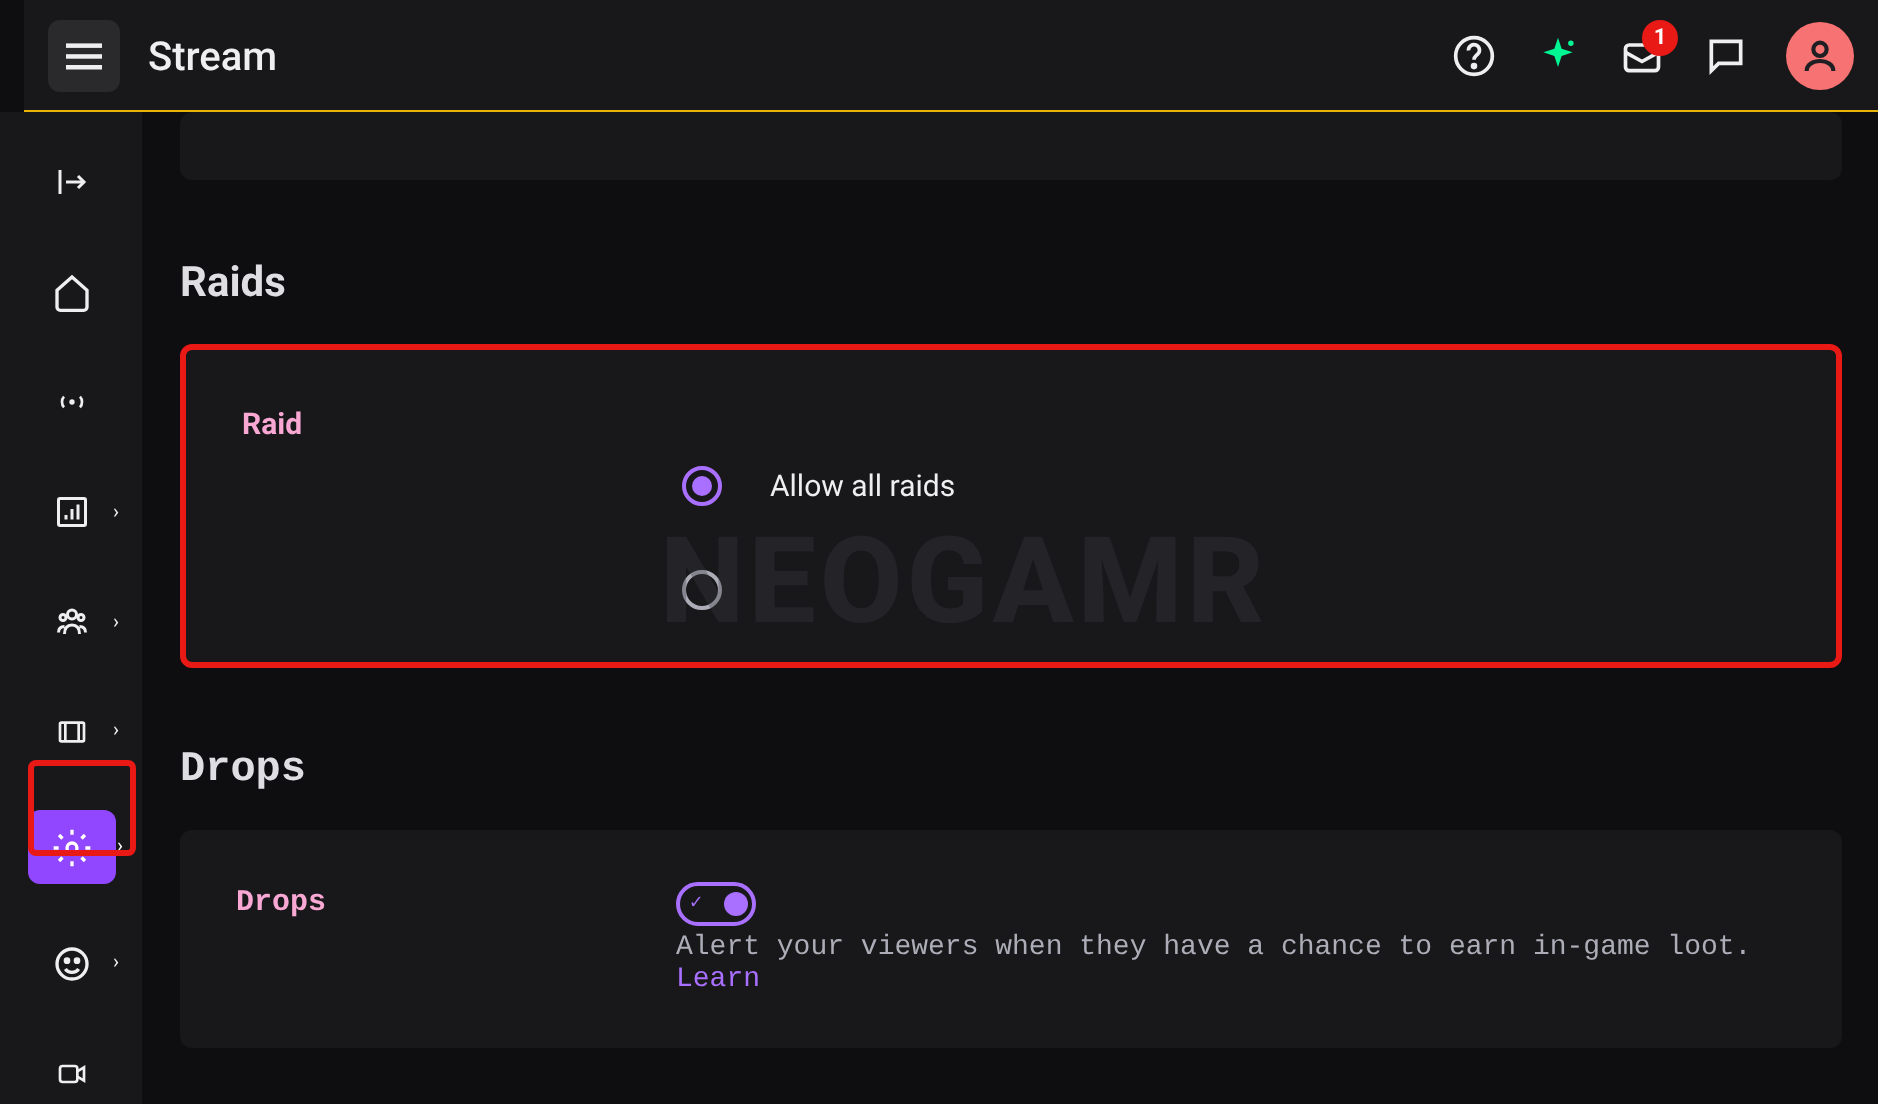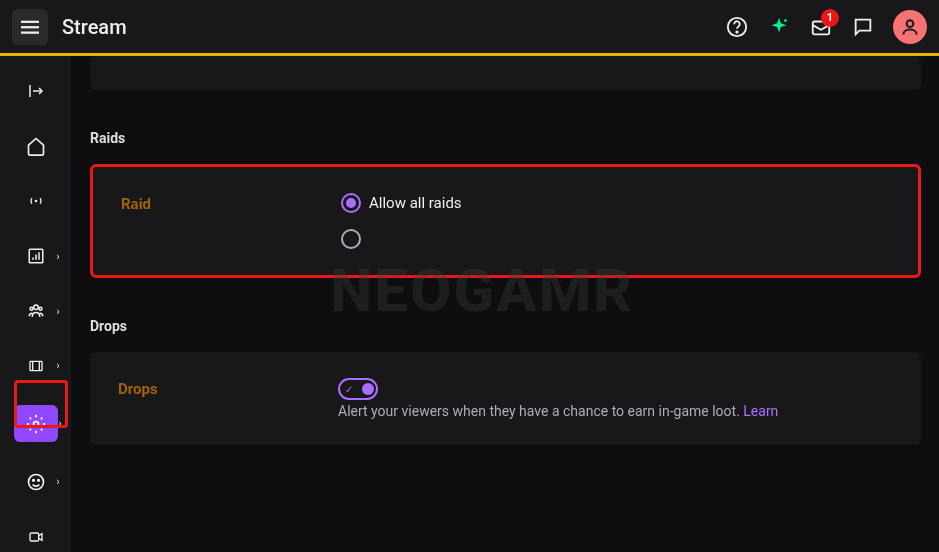--- a/index.html
+++ b/index.html
@@ -11,21 +11,22 @@
   height: 552px;
   overflow: hidden;
   position: relative;
 }
 .header {
   height: 56px;
   background: #18181b;
   display: flex;
   align-items: center;
   padding: 0 12px;
-  border-bottom: 3px solid #eab308;
+  border-bottom: 1px solid #eab308;
+  margin-left: 12px;
 }
 .hamburger {
   width: 36px;
   height: 36px;
   border-radius: 6px;
   background: #2a2a2d;
   display: flex;
   align-items: center;
   justify-content: center;
   cursor: pointer;
@@ -120,53 +121,54 @@
   padding: 0 18px 20px 18px;
   overflow-y: auto;
 }
 .section-card-partial {
   background: #18181b;
   border-radius: 6px;
   height: 34px;
   margin-bottom: 40px;
 }
 .section-title {
-  font-size: 14px;
+  font-size: 21px;
   font-weight: 700;
   color: #dedee3;
   margin-bottom: 18px;
 }
 .section-card {
   background: #18181b;
   border-radius: 6px;
   padding: 26px 28px;
 }
 .highlighted {
   border: 3px solid #e91916;
 }
 .setting-row {
   display: flex;
   align-items: flex-start;
 }
 .setting-label {
   width: 220px;
   font-size: 15px;
   font-weight: 700;
-  color: #a16207;
+  color: #f9a8d4;
   padding-top: 2px;
 }
 .setting-content {
   flex: 1;
 }
 .radio-option {
   display: flex;
   align-items: center;
-  gap: 8px;
+  gap: 24px;
   margin-bottom: 16px;
   cursor: pointer;
+  margin-top: 32px;
 }
 .radio-option:last-child { margin-bottom: 0; }
 .radio-circle {
   width: 20px;
   height: 20px;
   border: 2px solid #adadb8;
   border-radius: 50%;
   display: flex;
   align-items: center;
   justify-content: center;
@@ -233,21 +235,21 @@
   position: absolute;
   left: 14px;
   top: 380px;
   width: 54px;
   height: 48px;
   border: 3px solid #e91916;
   border-radius: 4px;
   pointer-events: none;
   z-index: 10;
 }
-.drops-section { margin-top: 40px; }
+.drops-section { margin-top: 40px; font-family: Liberation Mono, monospace; }
 </style>
 </head>
 <body>
 
 <div class="header">
   <div class="hamburger">
     <svg width="18" height="18" viewBox="0 0 20 20" fill="#efeff1">
         <rect y="3" width="20" height="2.5"></rect>
         <rect y="9" width="20" height="2.5"></rect>
         <rect y="15" width="20" height="2.5"></rect>

